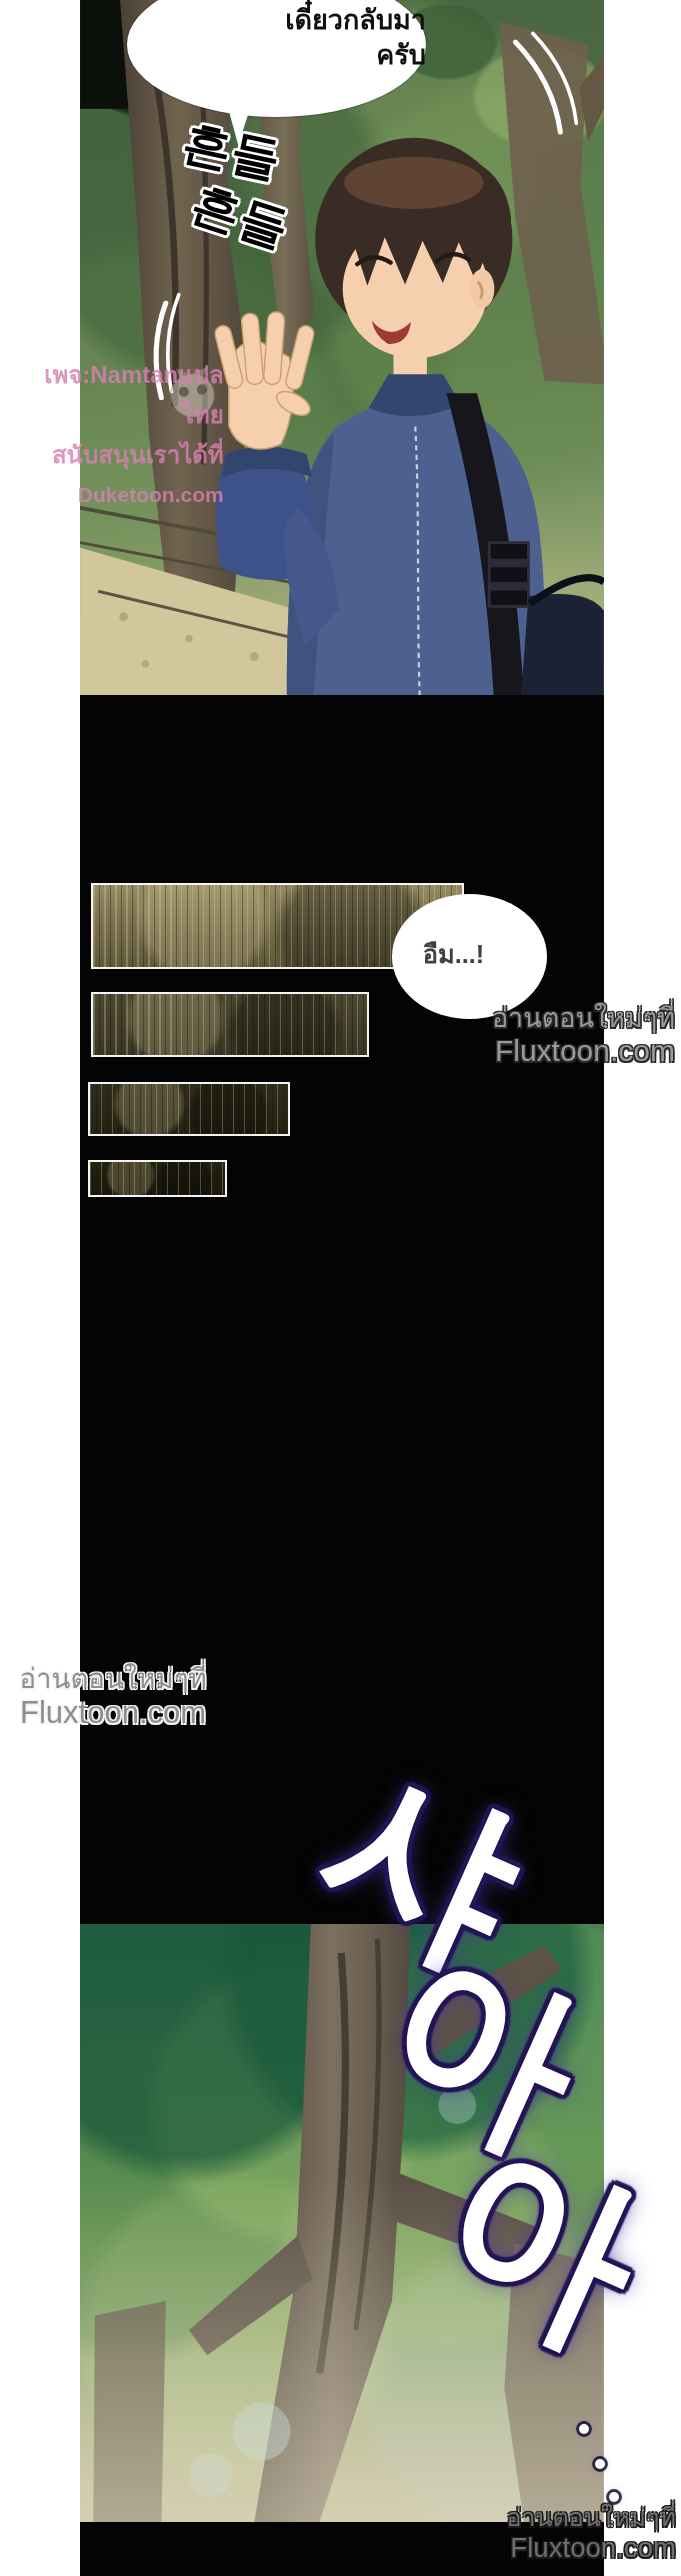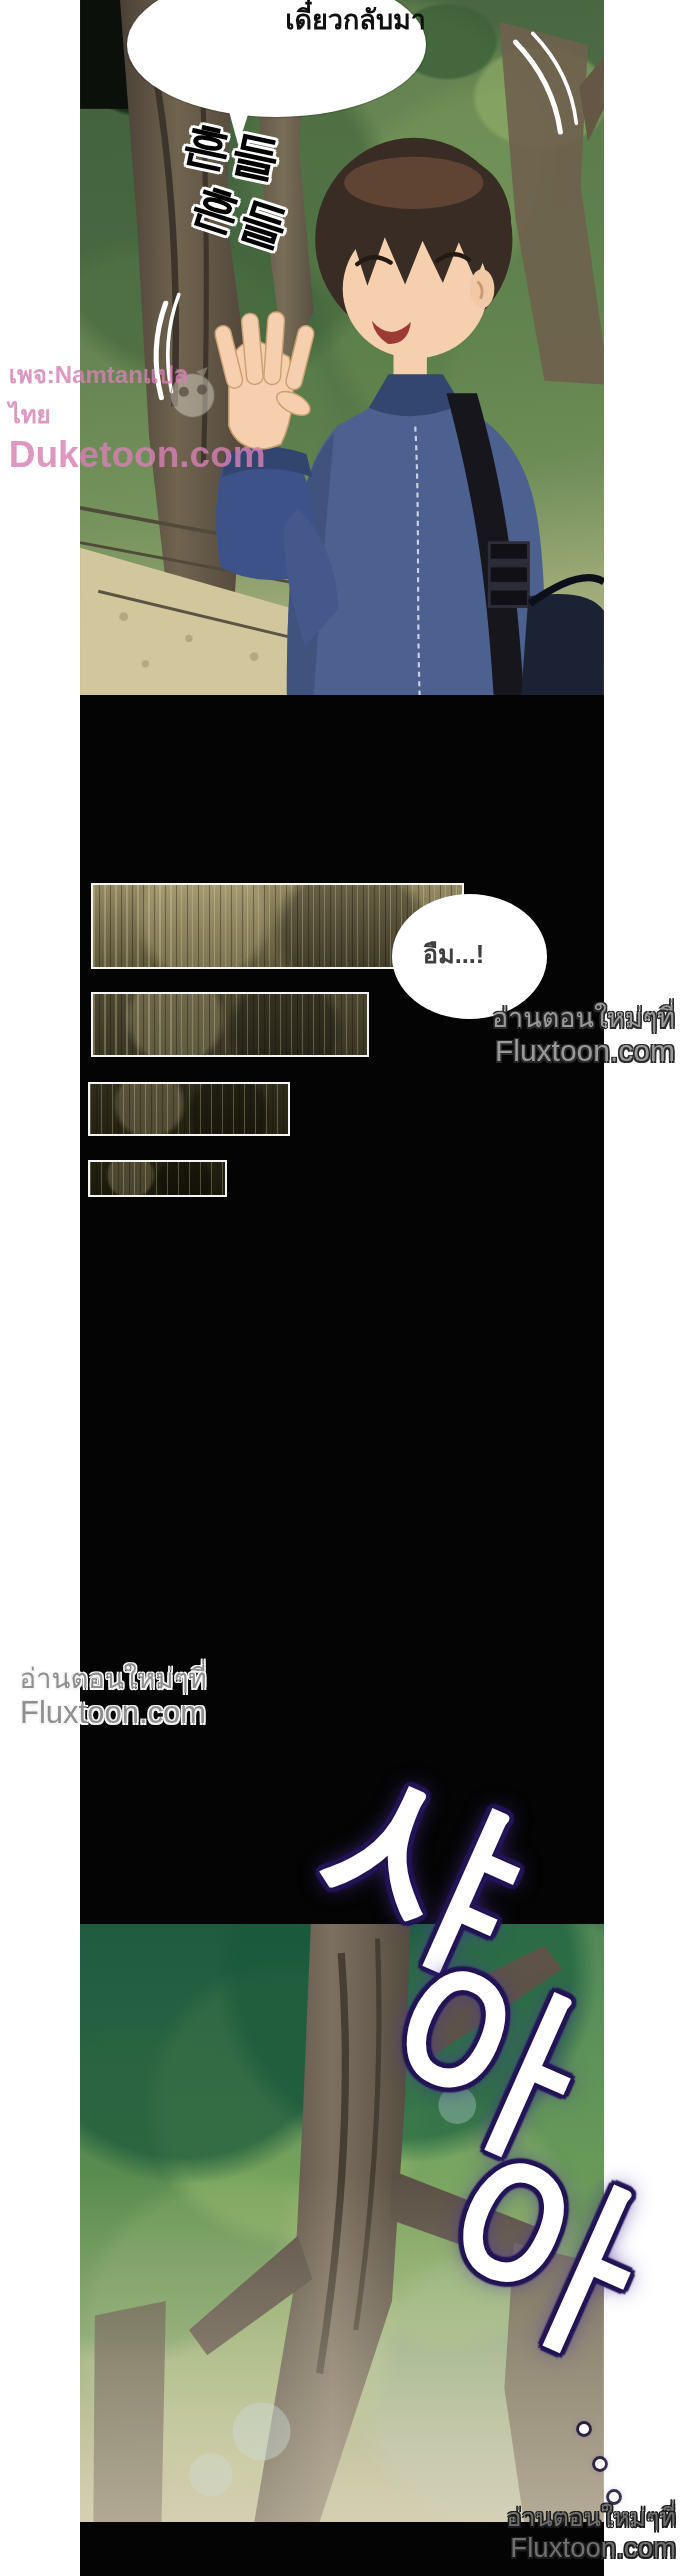--- a/index.html
+++ b/index.html
@@ -33,23 +33,23 @@
     font-weight:bold;font-size:27px;line-height:35px;}
 
   
   .sfx-shake{left:176px;top:122px;font-size:48px;font-weight:bold;color:#000;
     line-height:62px;transform:rotate(12deg);letter-spacing:1.5px;
     text-shadow:-2.9px 0 0 #fff,2.9px 0 0 #fff,0 -2.9px 0 #fff,0 2.9px 0 #fff,
       -2.2px -2.2px 0 #fff,2.2px 2.2px 0 #fff,-2.2px 2.2px 0 #fff,2.2px -2.2px 0 #fff;}
   .sfx-shake .l2{display:block;margin-left:22px;transform:rotate(6deg);}
 
   
-  .wm-pink{left:8.7px;top:355px;width:215px;text-align:left;color:rgba(214,128,178,.82);
+  .wm-pink{left:8.7px;top:355px;width:215px;text-align:right;color:rgba(214,128,178,.82);
     font-weight:bold;font-size:24px;line-height:40px;}
-  .wm-pink .l3{font-size:37px;}
+  .wm-pink .l3{font-size:21px;}
 
   
   .bar{border:2.2px solid #f4f4f2;box-sizing:border-box;}
   .bar-tex{width:100%;height:100%;
     background:
       repeating-linear-gradient(90deg, rgba(225,215,170,.30) 0 1.5px, transparent 1.5px 5.8px,
         rgba(15,12,4,.35) 5.8px 7.3px, transparent 7.3px 11px),
       radial-gradient(circle at 30% 40%, rgba(210,198,150,.25) 0 22%, transparent 26%),
       radial-gradient(circle at 70% 60%, rgba(0,0,0,.30) 0 25%, transparent 30%);}
   .bar1{left:91px;top:883px;width:373px;height:86px;background:
@@ -202,29 +202,31 @@
           <path d="M170,520 L176,506 L160,512 Z" fill="rgba(160,150,138,0.7)"></path>
         </g>
       </g>
     </svg>
   </div>
 
   <div class="abs bubble-top"></div>
   <div class="abs bubble-top-tail"></div>
   <div class="abs bubble-top-text">
     <div>เดี๋ยวกลับมา</div>
+    <div>ครับ</div>
   </div>
 
   <div class="abs sfx-shake">
     <span class="l1">흔들</span>
     <span class="l2">흔들</span>
   </div>
 
   <div class="abs wm-pink">
     <div class="l1">เพจ:Namtanแปลไทย</div>
+    <div class="l2">สนับสนุนเราได้ที่</div>
     <div class="l3">Duketoon.com</div>
   </div>
 
   <div class="abs bar bar1">
       <div class="bar-tex"></div>
     </div>
   <div class="abs bar bar2">
       <div class="bar-tex"></div>
     </div>
   <div class="abs bar bar3">

